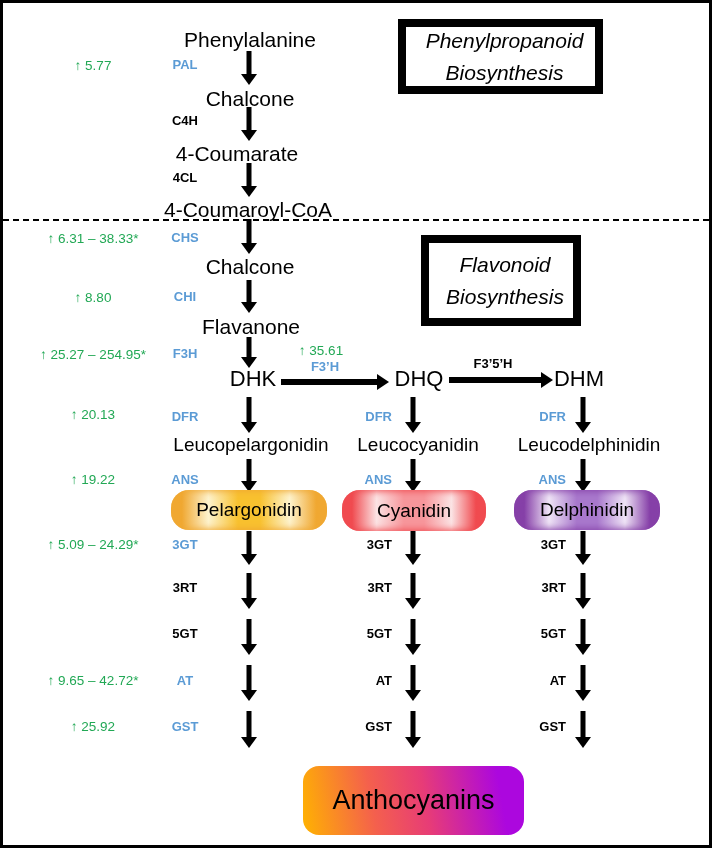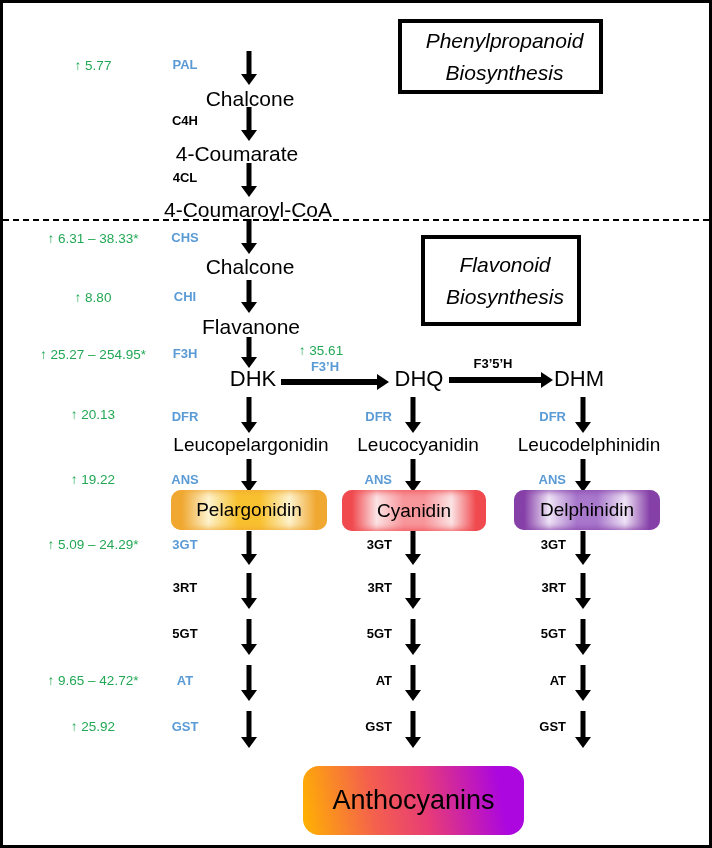--- a/index.html
+++ b/index.html
@@ -4,21 +4,21 @@
 <style>
   html,body { margin:0; padding:0; background:#fff; }
   .canvas {
     position:relative; width:712px; height:848px; box-sizing:border-box;
     background:#fff; border:3px solid #000; overflow:hidden;
     font-family:"Liberation Sans","DejaVu Sans",sans-serif; color:#000;
   }
   .divider { position:absolute; left:0; right:0; border-top:2px dashed #000; }
 
   .titlebox {
-    position:absolute; border:4px solid #000000; box-sizing:border-box;
+    position:absolute; border:8px solid #000000; box-sizing:border-box;
     display:flex; flex-direction:column; align-items:center; justify-content:center;
     font-style:italic; font-size:21px; line-height:1.5; text-align:center; background:#fff;padding-left:8px;
   }
 
   .met { position:absolute; white-space:nowrap; transform:translateX(-50%); font-size:21px; }
   .met.sm { font-size:19px; }
   .met.lg { font-size:22px; }
 
   .enz { position:absolute; font-weight:700; font-size:13px; white-space:nowrap; }
   .enz.blue { color:var(--enzyme-blue,#5B9BD5); }
@@ -41,21 +41,21 @@
 
   .arr-h { position:absolute; height:16px; }
   .arr-h::before { content:""; position:absolute; top:50%; transform:translateY(-50%);
                    left:0; right:10px; height:6px; background:#000; }
   .arr-h::after  { content:""; position:absolute; top:50%; transform:translateY(-50%);
                    right:0; width:0; height:0;
                    border-top:8px solid transparent; border-bottom:8px solid transparent;
                    border-left:12px solid #000; }
 
   .pill { position:absolute; display:flex; align-items:center; justify-content:center;
-          border-radius:10px; font-size:19px; white-space:nowrap; }
+          border-radius:18px; font-size:19px; white-space:nowrap; }
   .pill.pel { background:linear-gradient(90deg,
       var(--pel-edge,#F0A832) 0%, var(--pel-edge,#F0A832) 7%, var(--pel-light,#FDF3CE) 24%,
       var(--pel-mid,#F8C12F) 43%, var(--pel-mid,#F8C12F) 57%, var(--pel-light,#FDF3CE) 76%,
       var(--pel-edge,#F0A832) 93%, var(--pel-edge,#F0A832) 100%);
       box-shadow:inset 0 0 7px 1px var(--pel-edge,#F0A832); }
   .pill.cyn { background:linear-gradient(90deg,
       var(--cyn-edge,#F04B50) 0%, var(--cyn-edge,#F04B50) 7%, var(--cyn-light,#FBE3E4) 24%,
       var(--cyn-mid,#F7969B) 43%, var(--cyn-mid,#F7969B) 57%, var(--cyn-light,#FBE3E4) 76%,
       var(--cyn-edge,#F04B50) 93%, var(--cyn-edge,#F04B50) 100%);
       box-shadow:inset 0 0 7px 1px var(--cyn-edge,#F04B50); }
@@ -111,20 +111,21 @@
   <div class="arr-v" style="left:572px;top:456px;height:33px"></div>
   <div class="arr-v" style="left:572px;top:528px;height:34px"></div>
   <div class="arr-v" style="left:572px;top:570px;height:36px"></div>
   <div class="arr-v" style="left:572px;top:616px;height:36px"></div>
   <div class="arr-v" style="left:572px;top:662px;height:36px"></div>
   <div class="arr-v" style="left:572px;top:708px;height:37px"></div>
 
   <div class="arr-h" style="left:278px;top:371px;width:108px"></div>
   <div class="arr-h" style="left:446px;top:369px;width:104px"></div>
 
+  <div class="met" style="left:247px;top:25px">Phenylalanine</div>
   <div class="met" style="left:247px;top:84px">Chalcone</div>
   <div class="met" style="left:234px;top:139px">4-Coumarate</div>
   <div class="met" style="left:245px;top:195px">4-Coumaroyl-CoA</div>
   <div class="met" style="left:247px;top:252px">Chalcone</div>
   <div class="met" style="left:248px;top:312px">Flavanone</div>
   <div class="met lg" style="left:250px;top:363px">DHK</div>
   <div class="met lg" style="left:416px;top:363px">DHQ</div>
   <div class="met lg" style="left:576px;top:363px">DHM</div>
   <div class="met sm" style="left:248px;top:431px">Leucopelargonidin</div>
   <div class="met sm" style="left:586px;top:431px">Leucodelphinidin</div>

